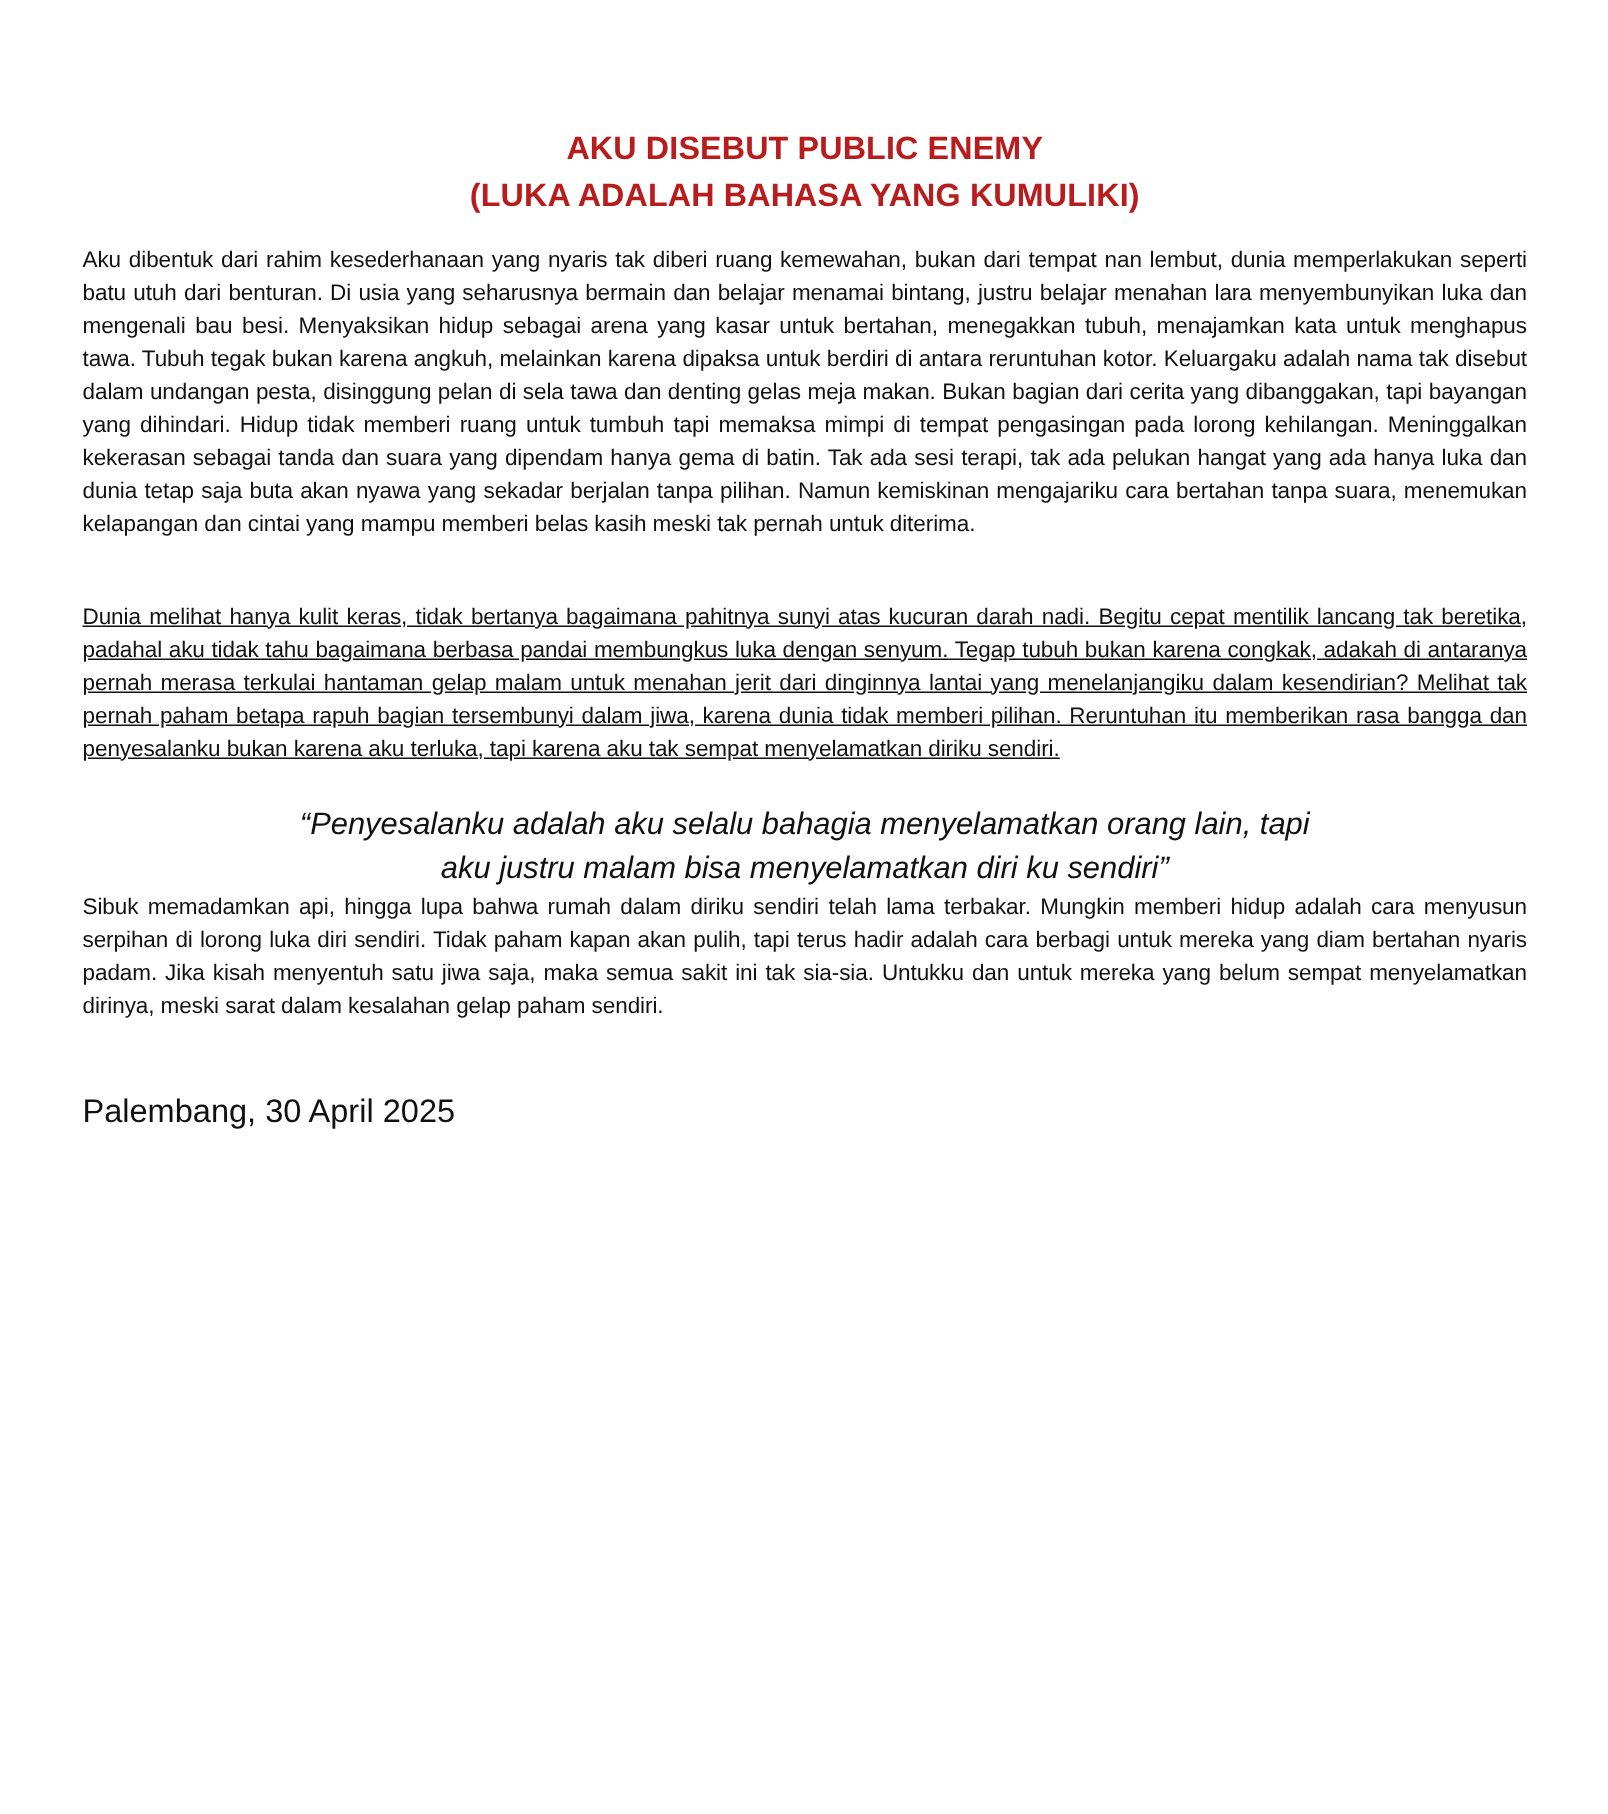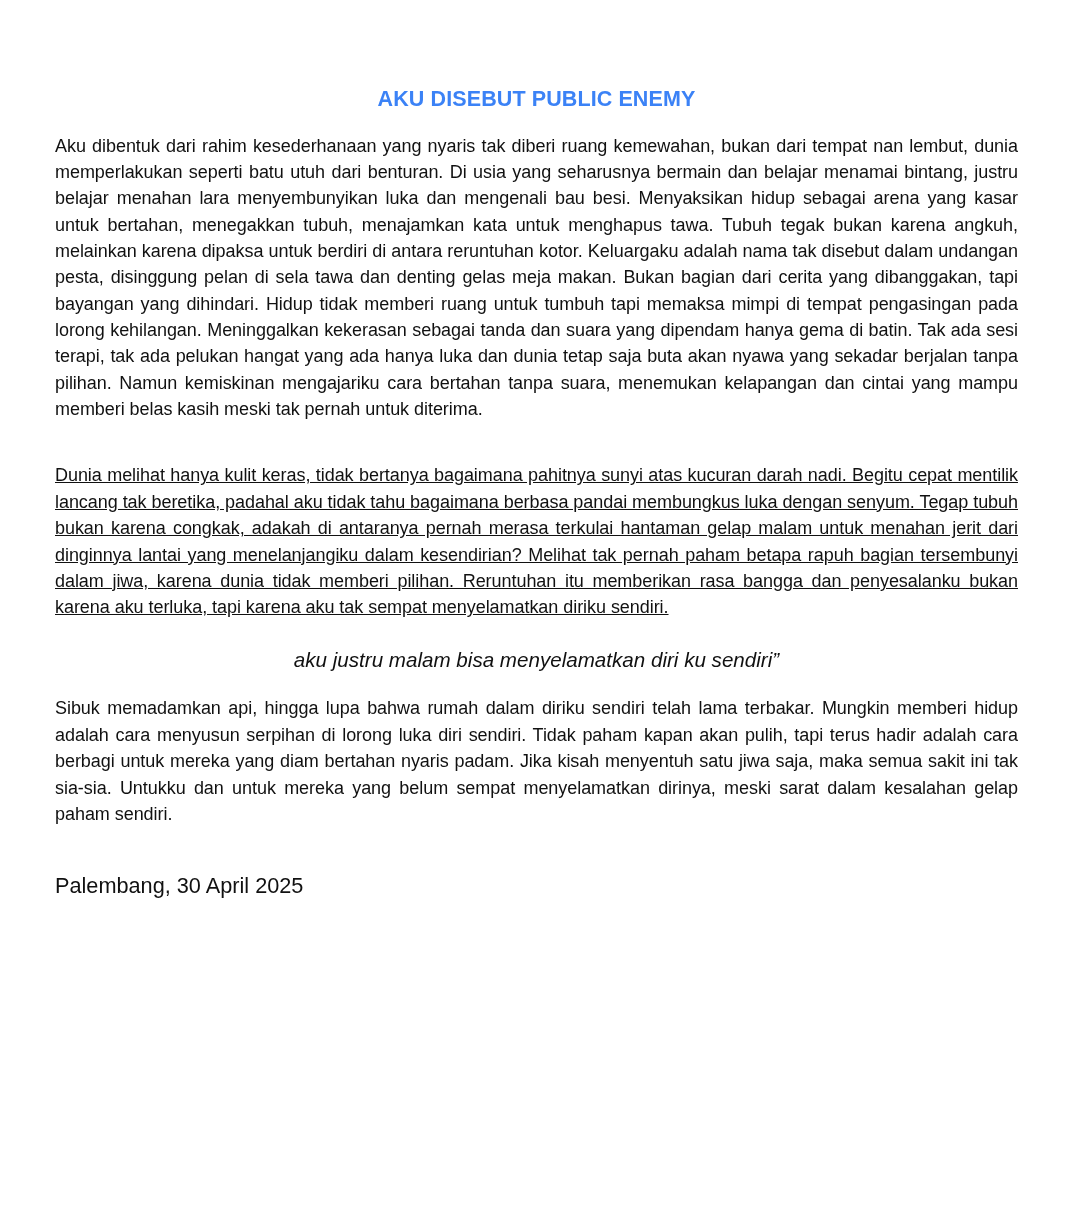--- a/index.html
+++ b/index.html
@@ -33,46 +33,45 @@
   }
 
   
   .title-block {
     margin-top: 84px;
     text-align: center;
     font-weight: bold;
     font-size: 21.5px;
     line-height: 1.42;
     letter-spacing: 0.1px;
-    color: #3b82f6;
+    color: #b91c1c;
   }
   .title-line {
     display: block;
     white-space: nowrap;
   }
 
   
   .para {
-    font-size: 18px;
+    font-size: 15px;
     line-height: 1.465;
     color: #111111;
     margin: 0;
     text-align: justify;
     text-justify: inter-word;
     letter-spacing: -0.05px;
   }
   .para.p1 {
     margin-top: 18px;
   }
   .para.p2 {
     margin-top: 40px;
     text-decoration: underline;
   }
   .para.p3 {
-    margin-top: 21px;
   }
 
   
   .quote-block {
     margin-top: 24px;
     text-align: center;
     font-size: 20.6px;
     line-height: 1.45;
     color: #111111;
   }
@@ -97,27 +96,29 @@
   .sig-place { display: block; font-weight: normal; font-style: normal; }
 </style>
 </head>
 <body>
 
 <div class="page">
   <div class="content">
 
     <div class="title-block">
       <span class="title-line">AKU DISEBUT PUBLIC ENEMY</span>
+      <span class="title-line">(LUKA ADALAH BAHASA YANG KUMULIKI)</span>
     </div>
 
     <p class="para p1">Aku dibentuk dari rahim kesederhanaan yang nyaris tak diberi ruang kemewahan, bukan dari tempat nan lembut, dunia memperlakukan seperti batu utuh dari benturan. Di usia yang seharusnya bermain dan belajar menamai bintang, justru belajar menahan lara menyembunyikan luka dan mengenali bau besi. Menyaksikan hidup sebagai arena yang kasar untuk bertahan, menegakkan tubuh, menajamkan kata untuk menghapus tawa. Tubuh tegak bukan karena angkuh, melainkan karena dipaksa untuk berdiri di antara reruntuhan kotor. Keluargaku adalah nama tak disebut dalam undangan pesta, disinggung pelan di sela tawa dan denting gelas meja makan. Bukan bagian dari cerita yang dibanggakan, tapi bayangan yang dihindari. Hidup tidak memberi ruang untuk tumbuh tapi memaksa mimpi di tempat pengasingan pada lorong kehilangan. Meninggalkan kekerasan sebagai tanda dan suara yang dipendam hanya gema di batin. Tak ada sesi terapi, tak ada pelukan hangat yang ada hanya luka dan dunia tetap saja buta akan nyawa yang sekadar berjalan tanpa pilihan. Namun kemiskinan mengajariku cara bertahan tanpa suara, menemukan kelapangan dan cintai yang mampu memberi belas kasih meski tak pernah untuk diterima.</p>
 
     <p class="para p2">Dunia melihat hanya kulit keras, tidak bertanya bagaimana pahitnya sunyi atas kucuran darah nadi. Begitu cepat mentilik lancang tak beretika, padahal aku tidak tahu bagaimana berbasa pandai membungkus luka dengan senyum. Tegap tubuh bukan karena congkak, adakah di antaranya pernah merasa terkulai hantaman gelap malam untuk menahan jerit dari dinginnya lantai yang menelanjangiku dalam kesendirian? Melihat tak pernah paham betapa rapuh bagian tersembunyi dalam jiwa, karena dunia tidak memberi pilihan. Reruntuhan itu memberikan rasa bangga dan penyesalanku bukan karena aku terluka, tapi karena aku tak sempat menyelamatkan diriku sendiri.</p>
 
     <div class="quote-block">
+      <span class="quote-line">“Penyesalanku adalah aku selalu bahagia menyelamatkan orang lain, tapi</span>
       <span class="quote-line">aku justru malam bisa menyelamatkan diri ku sendiri”</span>
     </div>
 
     <p class="para p3">Sibuk memadamkan api, hingga lupa bahwa rumah dalam diriku sendiri telah lama terbakar. Mungkin memberi hidup adalah cara menyusun serpihan di lorong luka diri sendiri. Tidak paham kapan akan pulih, tapi terus hadir adalah cara berbagi untuk mereka yang diam bertahan nyaris padam. Jika kisah menyentuh satu jiwa saja, maka semua sakit ini tak sia-sia. Untukku dan untuk mereka yang belum sempat menyelamatkan dirinya, meski sarat dalam kesalahan gelap paham sendiri.</p>
 
     <div class="signature">
       <span class="sig-place">Palembang, 30 April 2025</span>
 
     </div>
 

